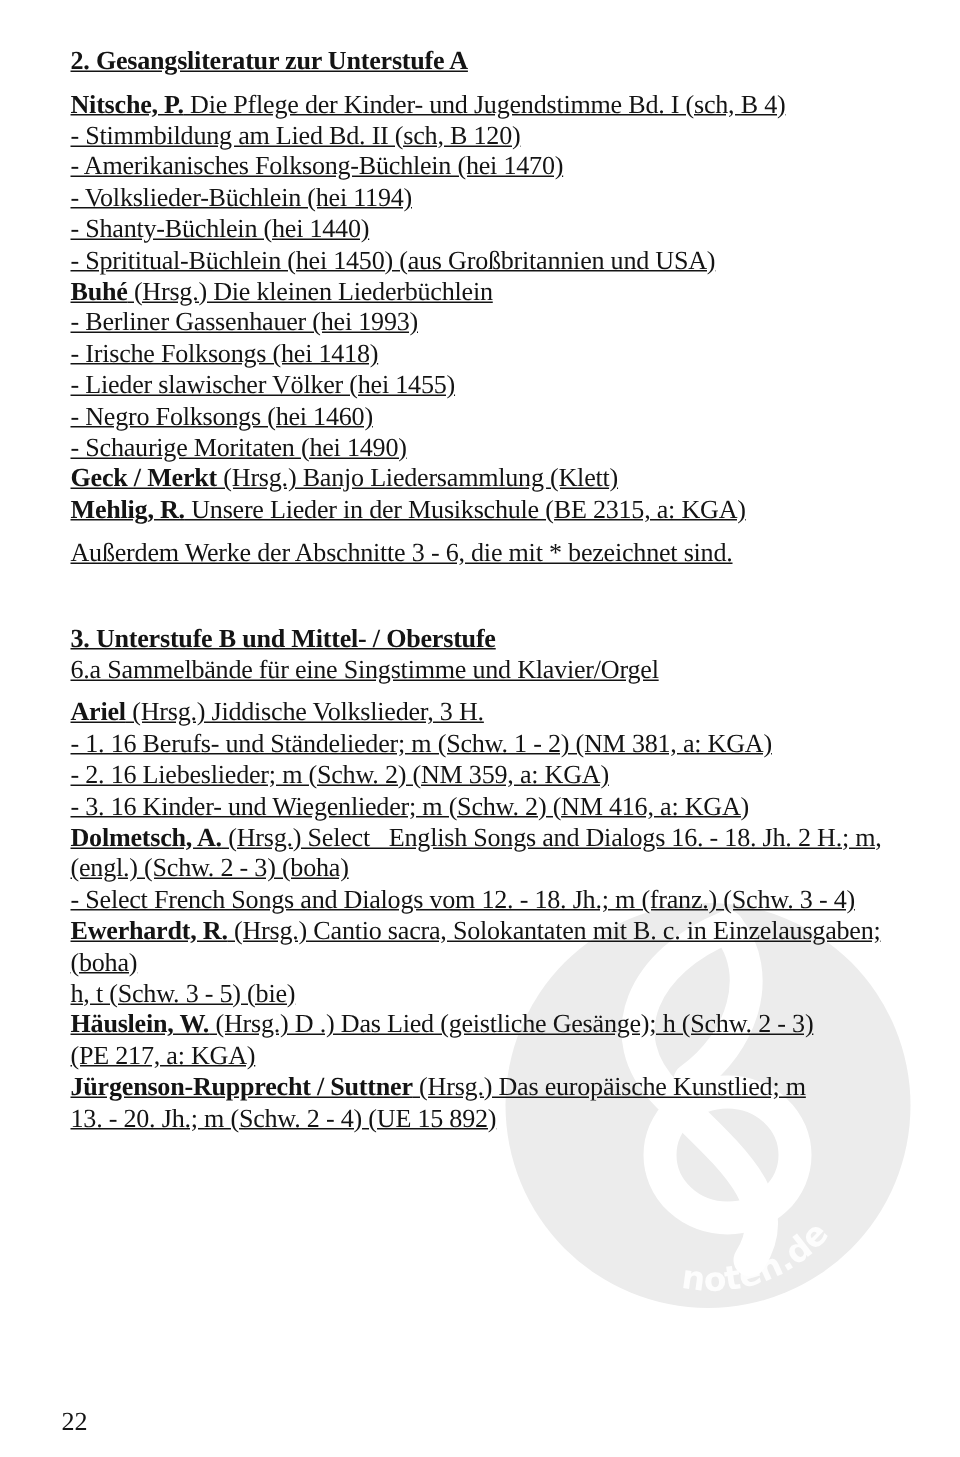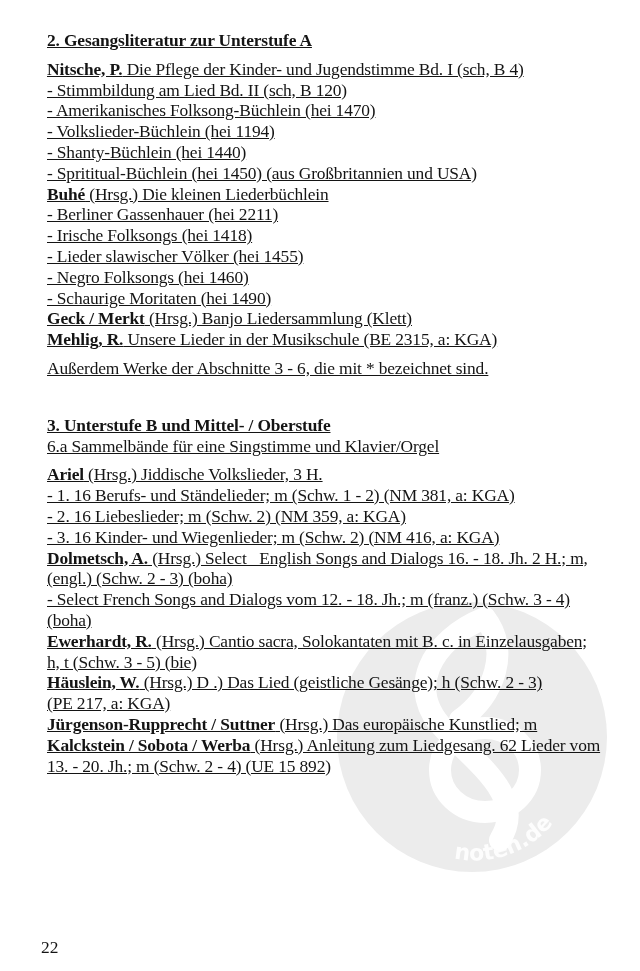--- a/index.html
+++ b/index.html
@@ -39,21 +39,21 @@
     <div class="line heading">2. Gesangsliteratur zur Unterstufe A</div>
     <div class="gap-m"></div>
     <div id="section2-entries">
         <div class="line"><span class="b">Nitsche, P.</span><span style="white-space: pre; margin-top: 46px;"> Die Pflege der Kinder- und Jugendstimme Bd. I (sch, B 4)</span></div>
         <div class="line"><span style="white-space: pre;">- Stimmbildung am Lied Bd. II (sch, B 120)</span></div>
         <div class="line"><span style="white-space: pre;">- Amerikanisches Folksong-Büchlein (hei 1470)</span></div>
         <div class="line"><span style="white-space: pre;">- Volkslieder-Büchlein (hei 1194)</span></div>
         <div class="line"><span style="white-space: pre;">- Shanty-Büchlein (hei 1440)</span></div>
         <div class="line"><span style="white-space: pre;">- Sprititual-Büchlein (hei 1450) (aus Großbritannien und USA)</span></div>
         <div class="line"><span class="b">Buhé</span><span style="white-space: pre;"> (Hrsg.) Die kleinen Liederbüchlein</span></div>
-        <div class="line"><span style="white-space: pre;">- Berliner Gassenhauer (hei 2211)</span></div>
+        <div class="line"><span style="white-space: pre;">- Berliner Gassenhauer (hei 1993)</span></div>
         <div class="line"><span style="white-space: pre;">- Irische Folksongs (hei 1418)</span></div>
         <div class="line"><span style="white-space: pre;">- Lieder slawischer Völker (hei 1455)</span></div>
         <div class="line"><span style="white-space: pre;">- Negro Folksongs (hei 1460)</span></div>
         <div class="line"><span style="white-space: pre;">- Schaurige Moritaten (hei 1490)</span></div>
         <div class="line"><span class="b">Geck / Merkt</span><span style="white-space: pre;"> (Hrsg.) Banjo Liedersammlung (Klett)</span></div>
         <div class="line"><span class="b">Mehlig, R.</span><span style="white-space: pre;"> Unsere Lieder in der Musikschule (BE 2315, a: KGA)</span></div>
       </div>
     <div class="gap-m"></div>
     <div class="line">Außerdem Werke der Abschnitte 3 - 6, die mit * bezeichnet sind.</div>
     <div class="gap-l"></div>
@@ -61,25 +61,24 @@
     <div class="line">6.a Sammelbände für eine Singstimme und Klavier/Orgel</div>
     <div class="gap-m"></div>
     <div id="section3-entries">
         <div class="line"><span class="b">Ariel</span><span style="white-space: pre;"> (Hrsg.) Jiddische Volkslieder, 3 H.</span></div>
         <div class="line"><span style="white-space: pre;">- 1. 16 Berufs- und Ständelieder; m (Schw. 1 - 2) (NM 381, a: KGA)</span></div>
         <div class="line"><span style="white-space: pre;">- 2. 16 Liebeslieder; m (Schw. 2) (NM 359, a: KGA)</span></div>
         <div class="line"><span style="white-space: pre;">- 3. 16 Kinder- und Wiegenlieder; m (Schw. 2) (NM 416, a: KGA)</span></div>
         <div class="line"><span class="b">Dolmetsch, A.</span><span style="white-space: pre;"> (Hrsg.) Select   English Songs and Dialogs 16. - 18. Jh. 2 H.; m,</span></div>
         <div class="line"><span style="white-space: pre;">(engl.) (Schw. 2 - 3) (boha)</span></div>
         <div class="line"><span style="white-space: pre;">- Select French Songs and Dialogs vom 12. - 18. Jh.; m (franz.) (Schw. 3 - 4)</span></div>
+        <div class="line"><span class="b">Ewerhardt, R.</span><span style="white-space: pre;"> (Hrsg.) Cantio sacra, Solokantaten mit B. c. in Einzelausgaben;</span></div>
         <div class="line"><span style="white-space: pre;">(boha)</span></div>
-        <div class="line"><span class="b">Ewerhardt, R.</span><span style="white-space: pre;"> (Hrsg.) Cantio sacra, Solokantaten mit B. c. in Einzelausgaben;</span></div>
         <div class="line"><span style="white-space: pre;">h, t (Schw. 3 - 5) (bie)</span></div>
         <div class="line"><span class="b">Häuslein, W.</span><span style="white-space: pre;"> (Hrsg.) D .) Das Lied (geistliche Gesänge); h (Schw. 2 - 3)</span></div>
         <div class="line"><span style="white-space: pre;">(PE 217, a: KGA)</span></div>
         <div class="line"><span class="b">Jürgenson-Rupprecht / Suttner</span><span style="white-space: pre;"> (Hrsg.) Das europäische Kunstlied; m</span></div>
-        <div class="line"><span class="b">Kalckstein / Sobota / Werba</span><span style="white-space: pre;"> (Hrsg.) Anleitung zum Liedgesang. 62 Lieder vom</span></div>
         <div class="line"><span style="white-space: pre;">13. - 20. Jh.; m (Schw. 2 - 4) (UE 15 892)</span></div>
       </div>
   </div>
 
   <div class="page-number">22</div>
 </div>
 
 </body></html>

